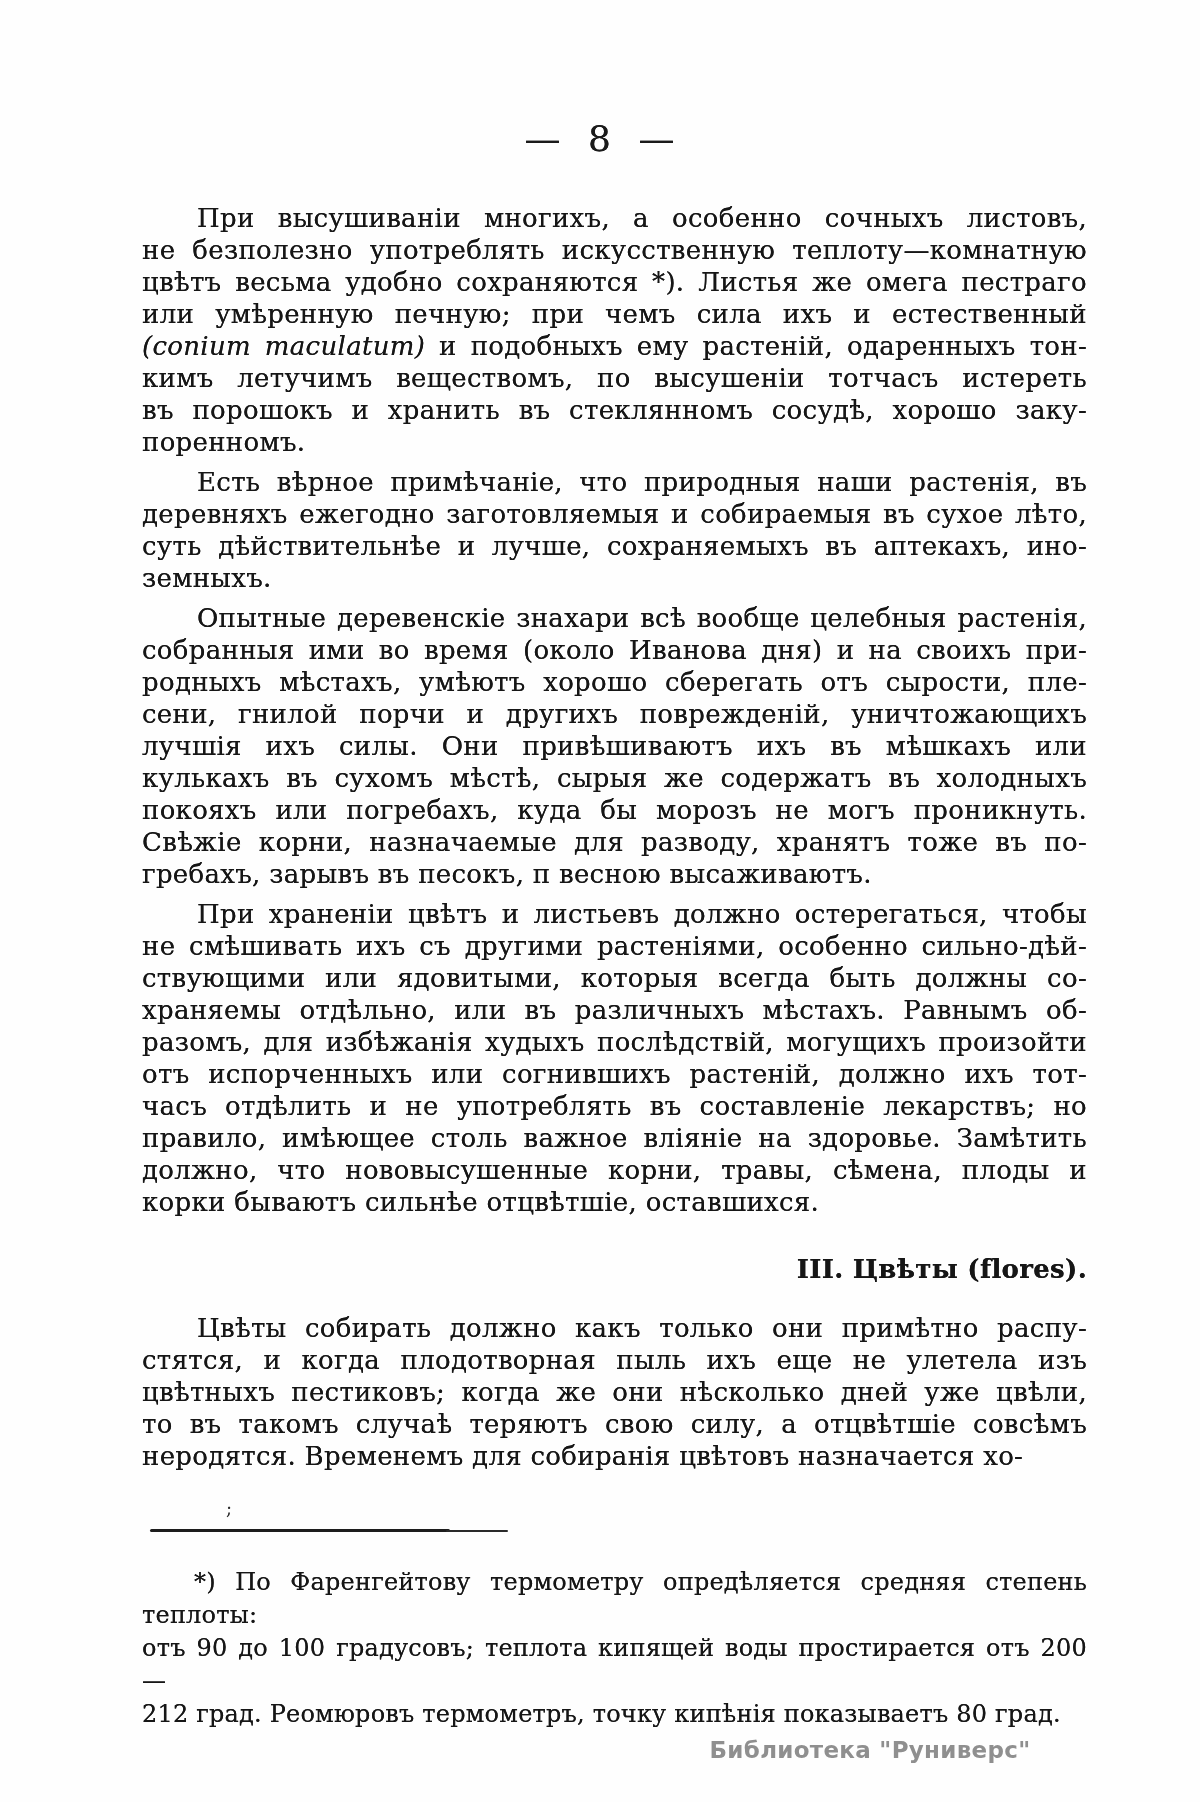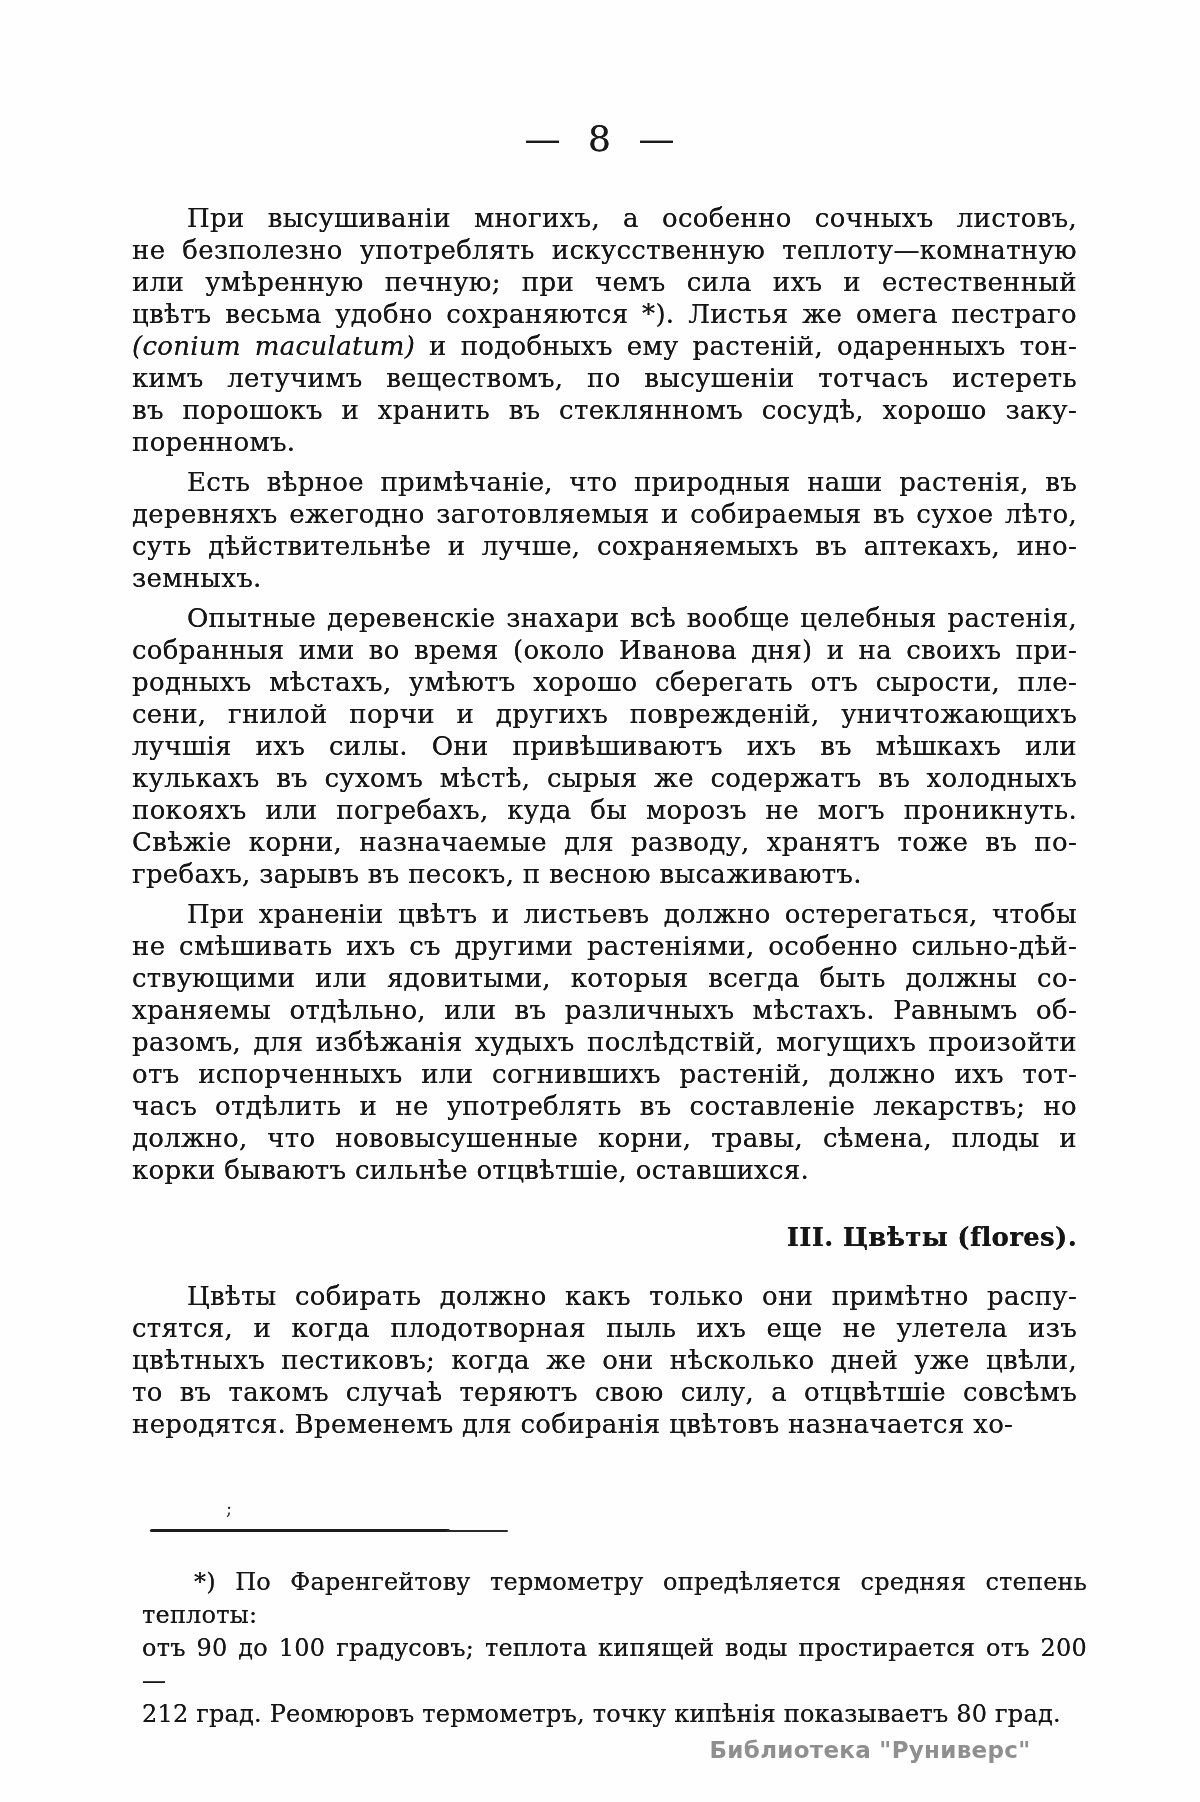--- a/index.html
+++ b/index.html
@@ -12,21 +12,21 @@
   .page{position:relative;width:1200px;height:1802px;background:#fefefe;overflow:hidden;}
 
   .pagenum{
     position:absolute;top:118px;left:0;width:1200px;
     text-align:center;font-size:36px;color:#1a1a1a;
     word-spacing:14px;letter-spacing:1px;
     text-shadow:0 0 .6px rgba(0,0,0,.85);
   }
 
   .column{
-    position:absolute;left:132px;top:202px;width:945px;
+    position:absolute;left:142px;top:202px;width:945px;
     font-size:26px;line-height:32px;letter-spacing:.3px;
     text-shadow:0 0 .6px rgba(0,0,0,.85);
   }
   .para + .para{margin-top:8px;}
   .line{text-align:justify;text-align-last:justify;white-space:normal;}
   .line.last{text-align-last:left;}
   .line.indent{text-indent:55px;}
   .it{font-style:italic;}
 
   .heading{
@@ -67,22 +67,22 @@
 <body>
 
 <div class="page">
 
   <div class="pagenum">— 8 —</div>
 
   <div class="column">
     <div class="para">
         <div class="line indent">При высушиваніи многихъ, а особенно сочныхъ листовъ,</div>
         <div class="line">не безполезно употреблять искусственную теплоту—комнатную</div>
+        <div class="line">цвѣтъ весьма удобно сохраняются *). Листья же омега пестраго</div>
         <div class="line">или умѣренную печную; при чемъ сила ихъ и естественный</div>
-        <div class="line">цвѣтъ весьма удобно сохраняются *). Листья же омега пестраго</div>
         <div class="line"><span class="it">(conium maculatum)</span> <span>и подобныхъ ему растеній, одаренныхъ тон-</span></div>
         <div class="line">кимъ летучимъ веществомъ, по высушеніи тотчасъ истереть</div>
         <div class="line">въ порошокъ и хранить въ стеклянномъ сосудѣ, хорошо заку-</div>
         <div class="line last">поренномъ.</div>
       </div>
     <div class="para">
         <div class="line indent">Есть вѣрное примѣчаніе, что природныя наши растенія, въ</div>
         <div class="line">деревняхъ ежегодно заготовляемыя и собираемыя въ сухое лѣто,</div>
         <div class="line">суть дѣйствительнѣе и лучше, сохраняемыхъ въ аптекахъ, ино-</div>
         <div class="line last">земныхъ.</div>
@@ -99,20 +99,21 @@
         <div class="line last">гребахъ, зарывъ въ песокъ, п весною высаживаютъ.</div>
       </div>
     <div class="para">
         <div class="line indent">При храненіи цвѣтъ и листьевъ должно остерегаться, чтобы</div>
         <div class="line">не смѣшивать ихъ съ другими растеніями, особенно сильно-дѣй-</div>
         <div class="line">ствующими или ядовитыми, которыя всегда быть должны со-</div>
         <div class="line">храняемы отдѣльно, или въ различныхъ мѣстахъ. Равнымъ об-</div>
         <div class="line">разомъ, для избѣжанія худыхъ послѣдствій, могущихъ произойти</div>
         <div class="line">отъ испорченныхъ или согнившихъ растеній, должно ихъ тот-</div>
         <div class="line">часъ отдѣлить и не употреблять въ составленіе лекарствъ; но</div>
+        <div class="line">правило, имѣющее столь важное вліяніе на здоровье. Замѣтить</div>
         <div class="line">должно, что нововысушенные корни, травы, сѣмена, плоды и</div>
         <div class="line last">корки бываютъ сильнѣе отцвѣтшіе, оставшихся.</div>
       </div>
 
     <div class="heading">III. Цвѣты (flores).</div>
 
     <div class="para">
         <div class="line indent">Цвѣты собирать должно какъ только они примѣтно распу-</div>
         <div class="line">стятся, и когда плодотворная пыль ихъ еще не улетела изъ</div>
         <div class="line">цвѣтныхъ пестиковъ; когда же они нѣсколько дней уже цвѣли,</div>

